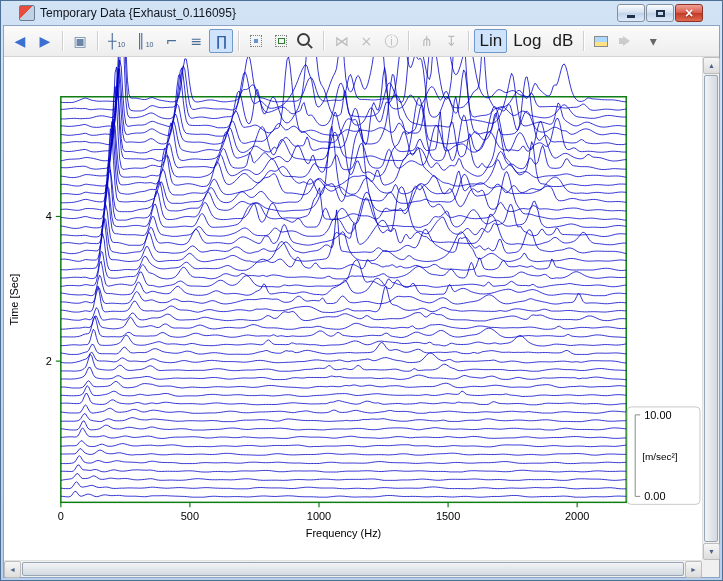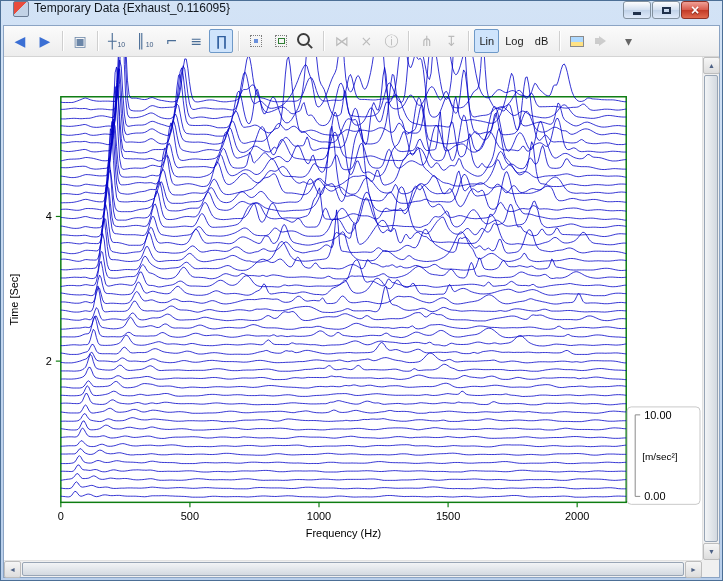--- a/index.html
+++ b/index.html
@@ -1,18 +1,18 @@
 <!DOCTYPE html>
 <html><head>
 <meta charset="utf-8">
 <style>
   html,body{margin:0;padding:0;background:#e8e8e8;font-family:"Liberation Sans",sans-serif;}
   .window{position:relative;width:723px;height:581px;box-sizing:border-box;
     background:linear-gradient(#d3e3f6,#b9cfeb);border:1px solid #4c6f96;overflow:hidden;}
-  .titlebar{height:24px;display:flex;padding:0 12px;}
+  .titlebar{height:24px;display:flex;align-items:center;padding:0 18px;}
   .app-icon{width:14px;height:14px;border-radius:2px;border:1px solid #6b7c95;
     background:linear-gradient(135deg,#e84c3d 0 46%,#c2d2e6 46% 100%);flex:0 0 auto;}
   .title{font-size:12px;color:#10161d;margin-left:5px;flex:1;white-space:nowrap;overflow:hidden;}
   .win-controls{display:flex;gap:1px;margin-right:1px;}
   .win-btn{width:28px;height:18px;border:1px solid #82919f;border-radius:3px;box-sizing:border-box;
     background:linear-gradient(#fdfdfe,#d2dff0 50%,#c0d2e8 50%,#dfeafa);
     display:flex;align-items:center;justify-content:center;cursor:default;}
   .win-btn.close{background:linear-gradient(#f0a096,#d8594a 50%,#c13825 50%,#e16a4f);border-color:#8e3227;}
   .ic-min{width:8px;height:3px;background:#203click14b;background:#20314b;margin-top:7px;}
   .ic-max{width:9px;height:7px;border:2px solid #20314b;box-sizing:border-box;}
@@ -22,21 +22,21 @@
   
   .toolbar{height:30px;flex:0 0 auto;display:flex;align-items:center;padding:0 4px;gap:1px;
     background:linear-gradient(#fbfbfb,#ededed);border-bottom:1px solid #d4d4d4;}
   .tb-btn{height:24px;min-width:24px;box-sizing:border-box;border:1px solid transparent;border-radius:2px;
     background:transparent;display:flex;align-items:center;justify-content:center;padding:0 4px;
     font-size:14px;color:#3d5a82;cursor:default;}
   .tb-btn.pressed{background:#cfe4fc;border-color:#6e99c8;}
   .tb-btn.disabled{opacity:0.32;}
   .tb-btn .glyph{font-family:"DejaVu Sans","DejaVu Sans Mono",sans-serif;line-height:1;}
   .tb-btn .sub{font-size:7px;margin-left:1px;margin-top:7px;}
-  .tb-btn .lbl{font-size:11px;color:#1c1c1c;}
+  .tb-btn .lbl{font-size:17px;color:#1c1c1c;}
   .tb-sep{width:1px;height:20px;background:#cfcfcf;box-shadow:1px 0 0 #ffffff;margin:0 4px;flex:0 0 auto;}
   
   .ic-zoomall{width:12px;height:12px;border:1px dotted #7d7d7d;position:relative;box-sizing:border-box;}
   .ic-zoomall::after{content:"";position:absolute;inset:3px;background:#3b6fd4;opacity:.75;}
   .ic-zoomwin{width:12px;height:12px;border:1px dotted #7d7d7d;position:relative;box-sizing:border-box;}
   .ic-zoomwin::after{content:"";position:absolute;left:2px;top:2px;width:5px;height:4px;border:1px solid #2e7d32;}
   .ic-magnifier{width:9px;height:9px;border:2px solid #3c3c3c;border-radius:50%;position:relative;margin:-2px 3px 2px -2px;box-sizing:content-box;}
   .ic-magnifier::after{content:"";position:absolute;width:6px;height:2px;background:#3c3c3c;transform:rotate(45deg);right:-5px;bottom:-3px;}
   .ic-picture{width:14px;height:11px;border:1px solid #8a8a8a;box-sizing:border-box;
     background:linear-gradient(180deg,#aed9ff 0 55%,#ffe284 55% 100%);}

